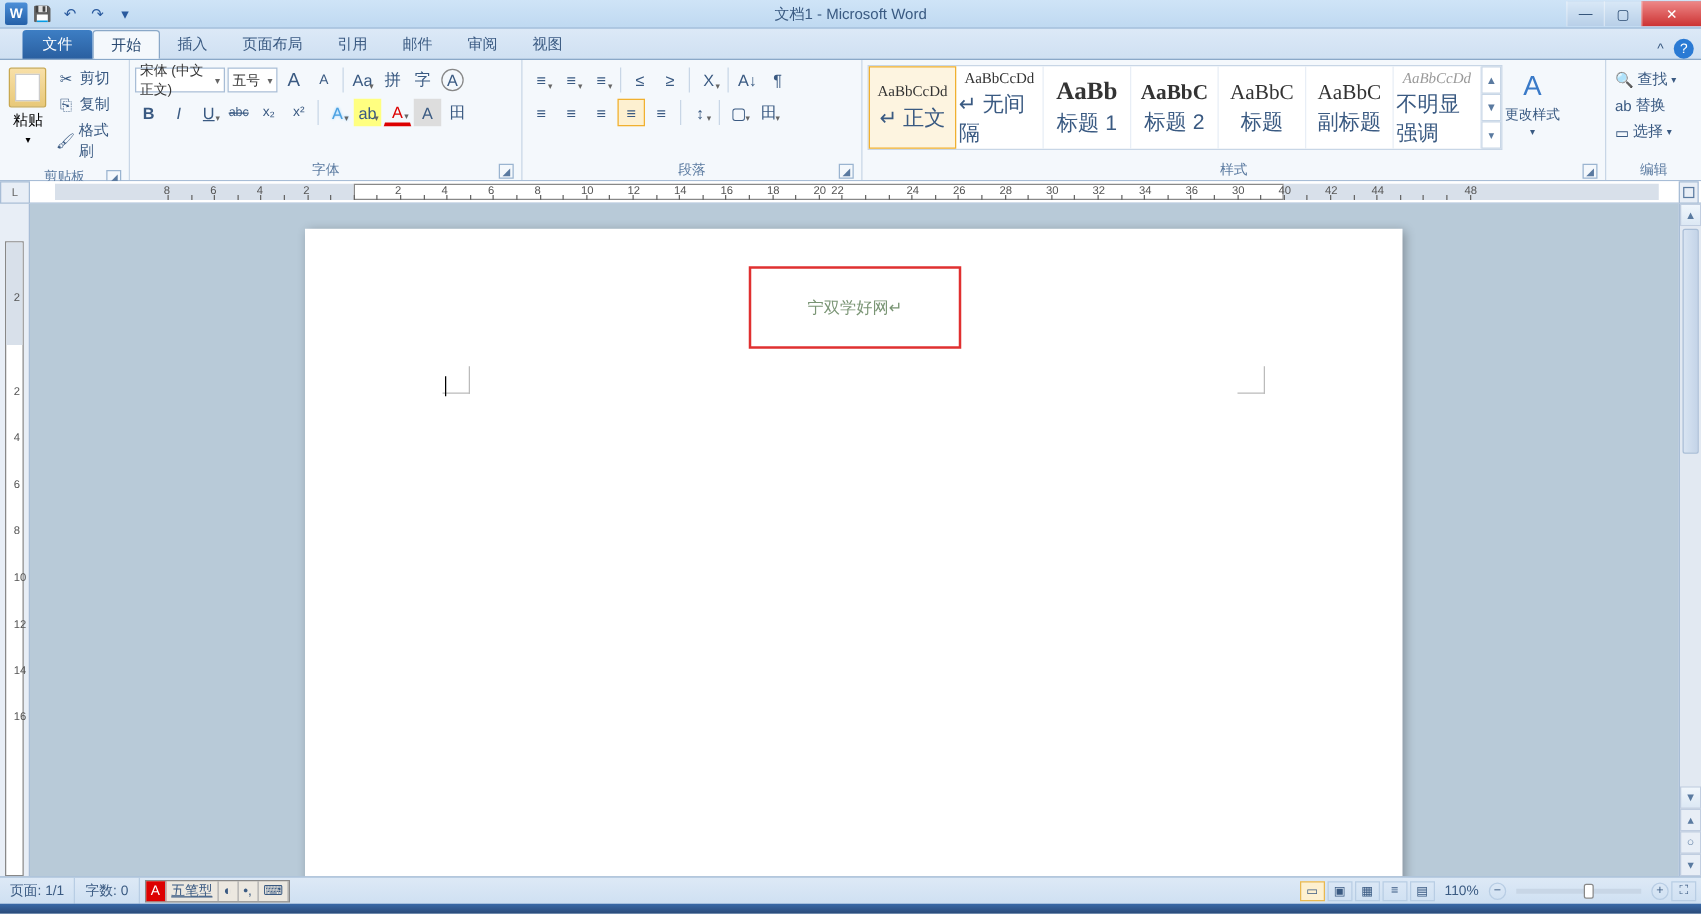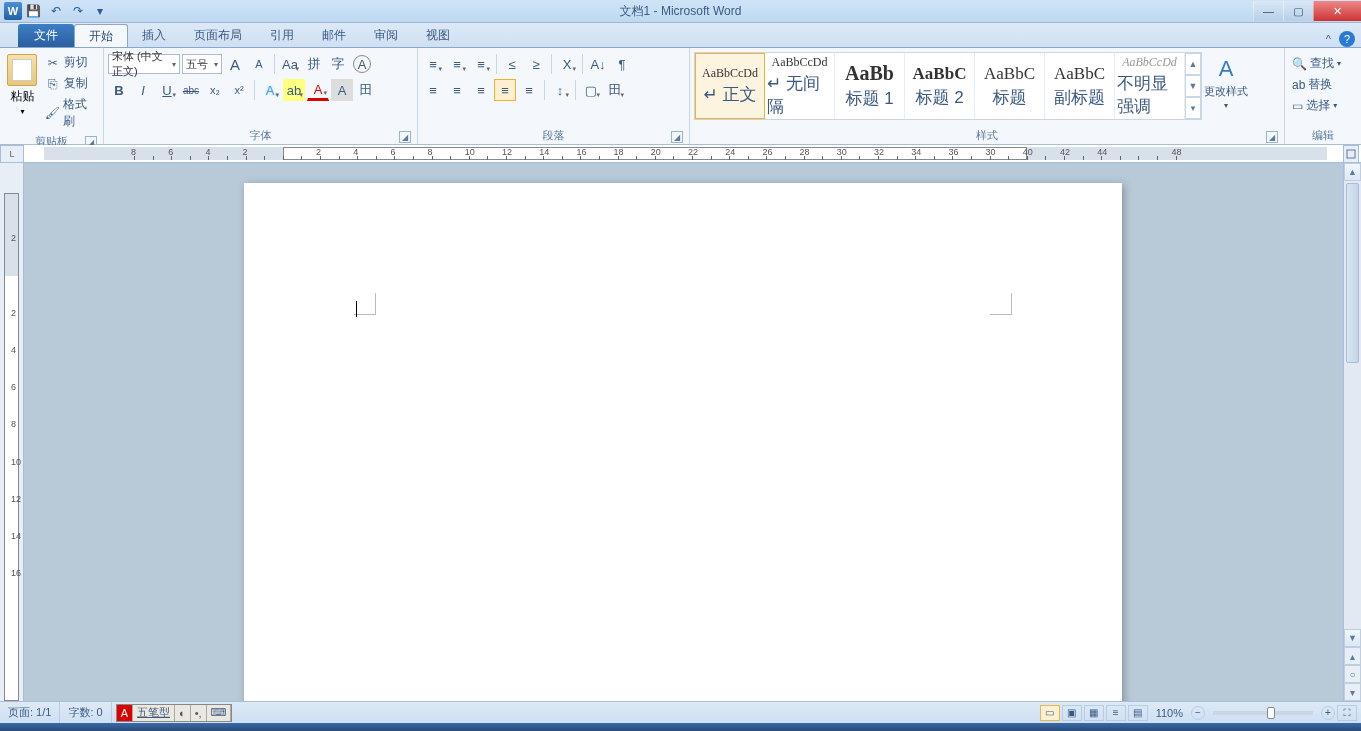--- a/index.html
+++ b/index.html
@@ -357,21 +357,21 @@
         <div class="ruler-num" style="left: 72px;">2</div>
         <div class="ruler-num" style="left: 109.2px;">4</div>
         <div class="ruler-num" style="left: 146.4px;">6</div>
         <div class="ruler-num" style="left: 183.6px;">8</div>
         <div class="ruler-num" style="left: 220.8px;">10</div>
         <div class="ruler-num" style="left: 258px;">12</div>
         <div class="ruler-num" style="left: 295.2px;">14</div>
         <div class="ruler-num" style="left: 332.4px;">16</div>
         <div class="ruler-num" style="left: 369.6px;">18</div>
         <div class="ruler-num" style="left: 406.8px;">20</div>
-        <div class="ruler-num" style="left: 444px;">22</div>
+        <div class="ruler-num" style="left: 421px;">22</div>
         <div class="ruler-num" style="left: 481.2px;">24</div>
         <div class="ruler-num" style="left: 518.4px;">26</div>
         <div class="ruler-num" style="left: 555.6px;">28</div>
         <div class="ruler-num" style="left: 592.8px;">30</div>
         <div class="ruler-num" style="left: 630px;">32</div>
         <div class="ruler-num" style="left: 667.2px;">34</div>
         <div class="ruler-num" style="left: 704.4px;">36</div>
         <div class="ruler-num" style="left: 741.6px;">30</div>
         <div class="ruler-num" style="left: 778.8px;">40</div>
         <div class="ruler-num" style="left: 816px;">42</div>
@@ -454,20 +454,23 @@
         <div class="rv-num" style="top: 188.2px;">6</div>
         <div class="rv-num" style="top: 225.4px;">8</div>
         <div class="rv-num" style="top: 262.6px;">10</div>
         <div class="rv-num" style="top: 299.8px;">12</div>
         <div class="rv-num" style="top: 337px;">14</div>
         <div class="rv-num" style="top: 374.2px;">16</div>
       </div>
   </div>
   <div class="doc-scroll">
     <div class="page">
+      <div class="header-box">
+        <span class="header-text">宁双学好网↵</span>
+      </div>
       <div class="page-margin-tl"></div>
       <div class="page-margin-tr"></div>
       <div class="cursor-line"></div>
     </div>
   </div>
   <div class="vscroll">
     <div class="vs-btn">▲</div>
     <div class="vs-track">
         <div class="vs-thumb"></div>
       </div>

